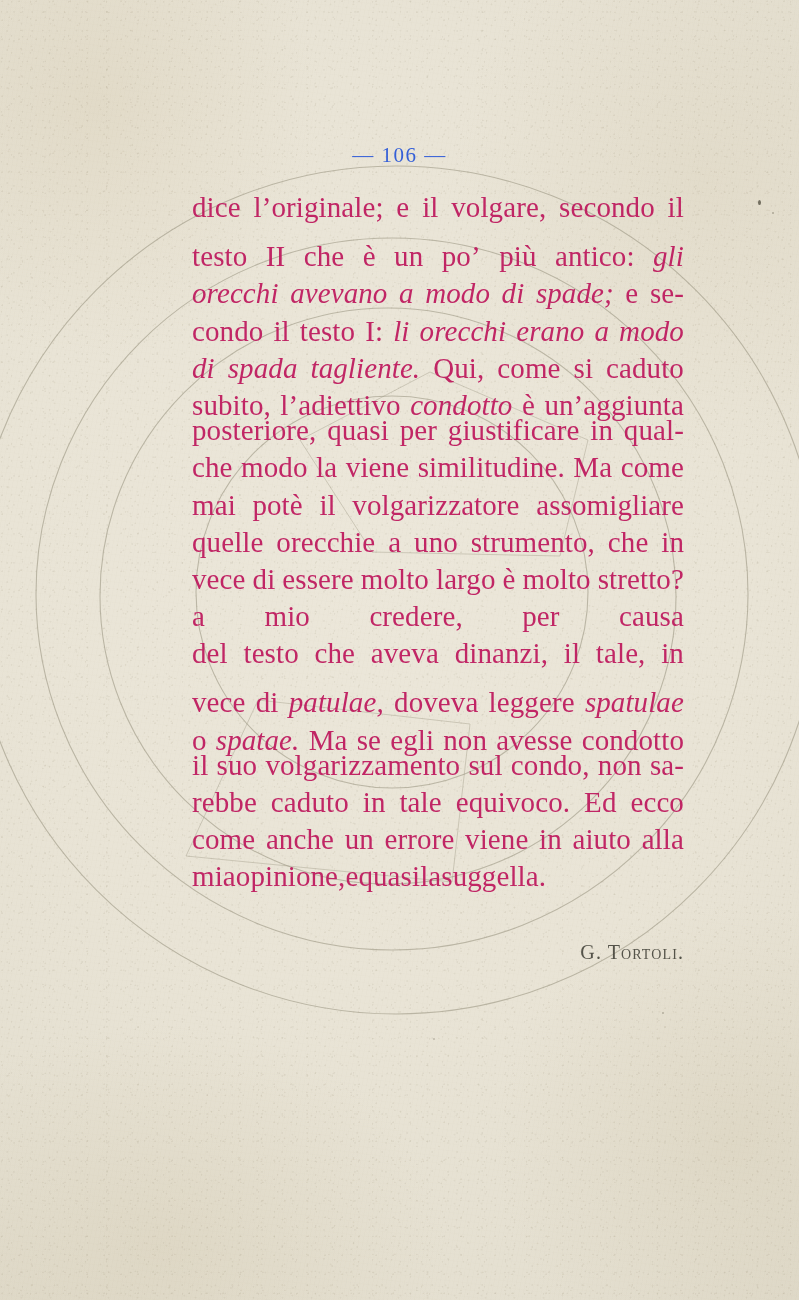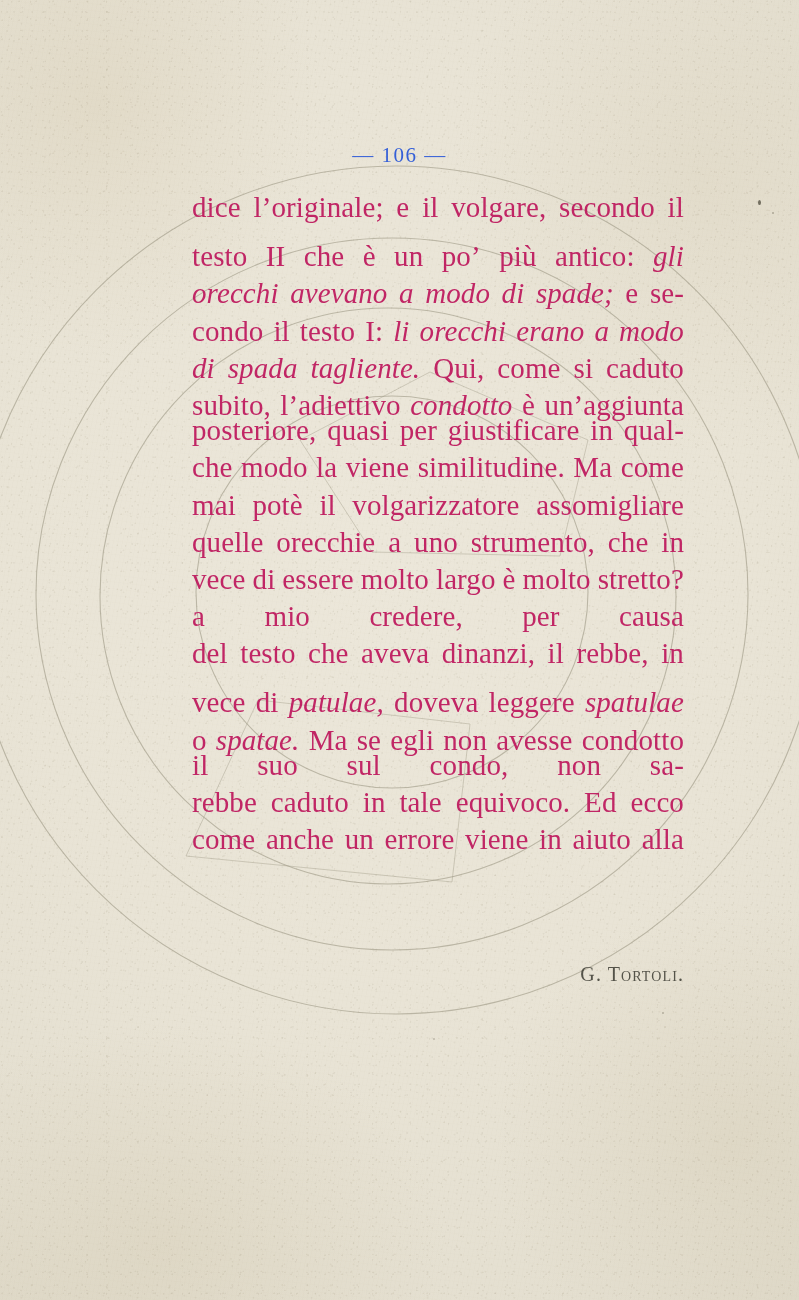--- a/index.html
+++ b/index.html
@@ -120,21 +120,21 @@
     justify-content: space-between;
     align-items: baseline;
   }
   .tline.j > span { display: inline-block; }
   .tline.last { display: block; }
   .it { font-style: italic; margin-top: 12px; }
 
   .signature {
     position: absolute;
     left: 192px;
-    top: 963px;
+    top: 941px;
     width: 492px;
     text-align: right;
     padding-right: 44px;
     font-size: 20px;
     color: #45443b;
     opacity: 0.9;
     font-variant: small-caps;
     letter-spacing: 1.1px;
   }
   .sig-initial { font-size: 20px; }
@@ -317,21 +317,21 @@
           <span>per</span>
           <span>causa</span>
         </div>
         <div class="tline j">
           <span>del</span>
           <span>testo</span>
           <span>che</span>
           <span>aveva</span>
           <span>dinanzi,</span>
           <span>il</span>
-          <span>rebbe,</span>
+          <span>tale,</span>
           <span>in</span>
         </div>
         <div class="tline j">
           <span>vece</span>
           <span>di</span>
           <span class="it">patulae,</span>
           <span>doveva</span>
           <span>leggere</span>
           <span class="it">spatulae</span>
         </div>
@@ -341,20 +341,21 @@
           <span>Ma</span>
           <span>se</span>
           <span>egli</span>
           <span>non</span>
           <span>avesse</span>
           <span>condotto</span>
         </div>
         <div class="tline j">
           <span>il</span>
           <span>suo</span>
+          <span>volgarizzamento</span>
           <span>sul</span>
           <span>condo,</span>
           <span>non</span>
           <span>sa-</span>
         </div>
         <div class="tline j">
           <span>rebbe</span>
           <span>caduto</span>
           <span>in</span>
           <span>tale</span>
@@ -365,20 +366,21 @@
         <div class="tline j">
           <span>come</span>
           <span>anche</span>
           <span>un</span>
           <span>errore</span>
           <span>viene</span>
           <span>in</span>
           <span>aiuto</span>
           <span>alla</span>
         </div>
+        <div class="tline last"><span>mia</span><span>opinione,</span><span>e</span><span>quasi</span><span>la</span><span>suggella.</span></div>
       </div>
 
     <div class="signature">
       <span class="sig-initial">G.</span>
       <span>Tortoli.</span>
     </div>
 
   </div>
 
   <div class="speck"></div>

